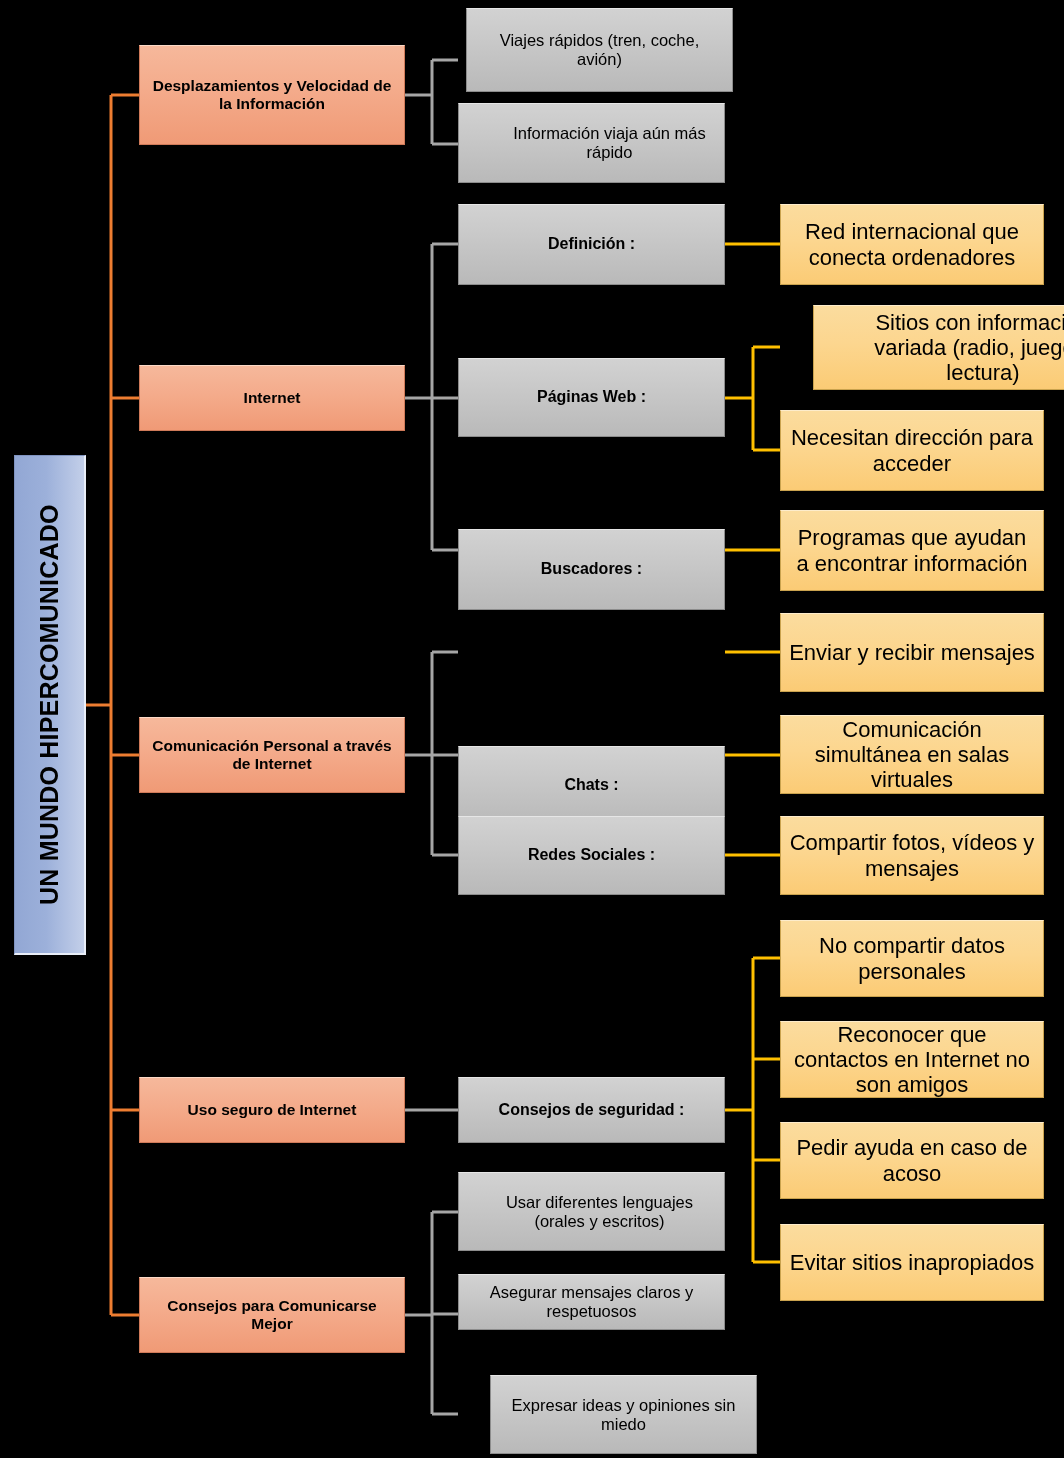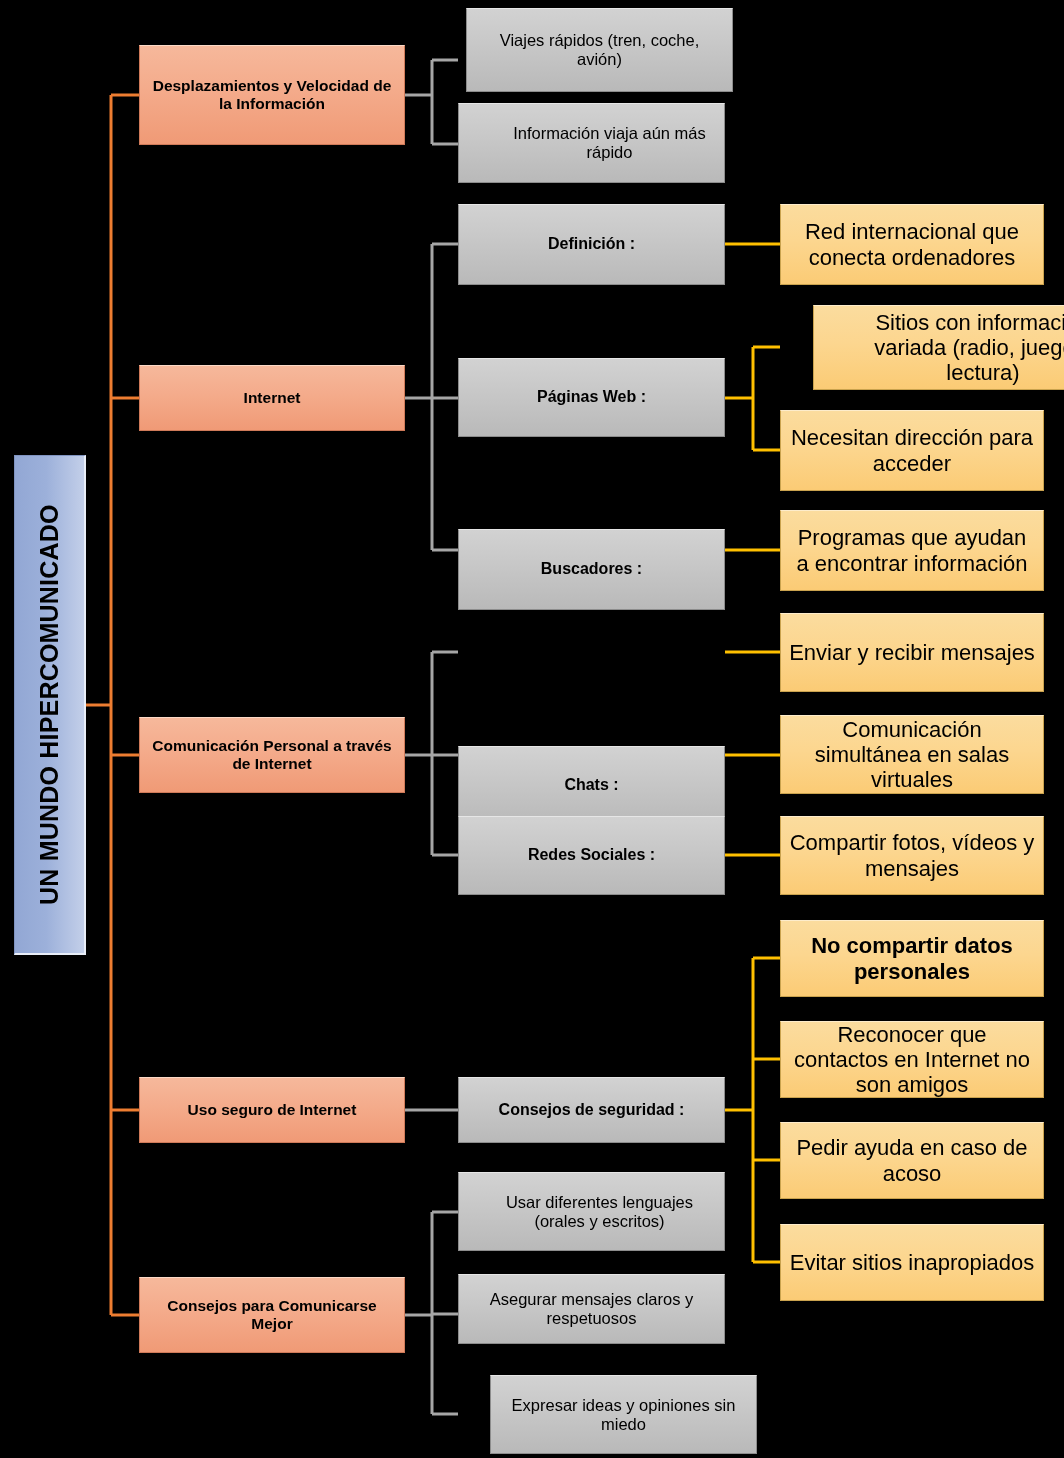--- a/index.html
+++ b/index.html
@@ -129,24 +129,24 @@
 
   <div class="node n-l2 bold" style="left:458px;top:715px;width:267px;height:79px;margin-top:31px;">Chats :</div>
   <div class="node n-l3" style="left:780px;top:715px;width:264px;height:79px;">Comunicación simultánea en salas virtuales</div>
 
   <div class="node n-l2 bold" style="left:458px;top:816px;width:267px;height:79px;">Redes Sociales :</div>
   <div class="node n-l3" style="left:780px;top:816px;width:264px;height:79px;">Compartir fotos, vídeos y mensajes</div>
 
   <div class="node n-l2 bold" style="left:458px;top:1077px;width:267px;height:66px;">Consejos de seguridad :</div>
   <div class="node n-l1" style="left:139px;top:1077px;width:266px;height:66px;">Uso seguro de Internet</div>
 
-  <div class="node n-l3" style="left:780px;top:920px;width:264px;height:77px;font-weight:bold;">No compartir datos personales</div>
+  <div class="node n-l3" style="left:780px;top:920px;width:264px;height:77px;">No compartir datos personales</div>
   <div class="node n-l3" style="left:780px;top:1021px;width:264px;height:77px;">Reconocer que contactos en Internet no son amigos</div>
   <div class="node n-l3" style="left:780px;top:1122px;width:264px;height:77px;">Pedir ayuda en caso de acoso</div>
   <div class="node n-l3" style="left:780px;top:1224px;width:264px;height:77px;">Evitar sitios inapropiados</div>
 
   <div class="node n-l1" style="left:139px;top:1277px;width:266px;height:76px;">Consejos para Comunicarse Mejor</div>
 
   <div class="node n-l2" style="left:458px;top:1172px;width:267px;height:79px;padding-left:24px;">Usar diferentes lenguajes (orales y escritos)</div>
-  <div class="node n-l2" style="left:458px;top:1274px;width:267px;height:70px;">Asegurar mensajes claros y respetuosos</div>
+  <div class="node n-l2" style="left:458px;top:1274px;width:267px;height:56px;">Asegurar mensajes claros y respetuosos</div>
   <div class="node n-l2" style="left:458px;top:1375px;width:267px;height:79px;margin-left:32px;">Expresar ideas y opiniones sin miedo</div>
 
 </div>
 
 </body></html>

